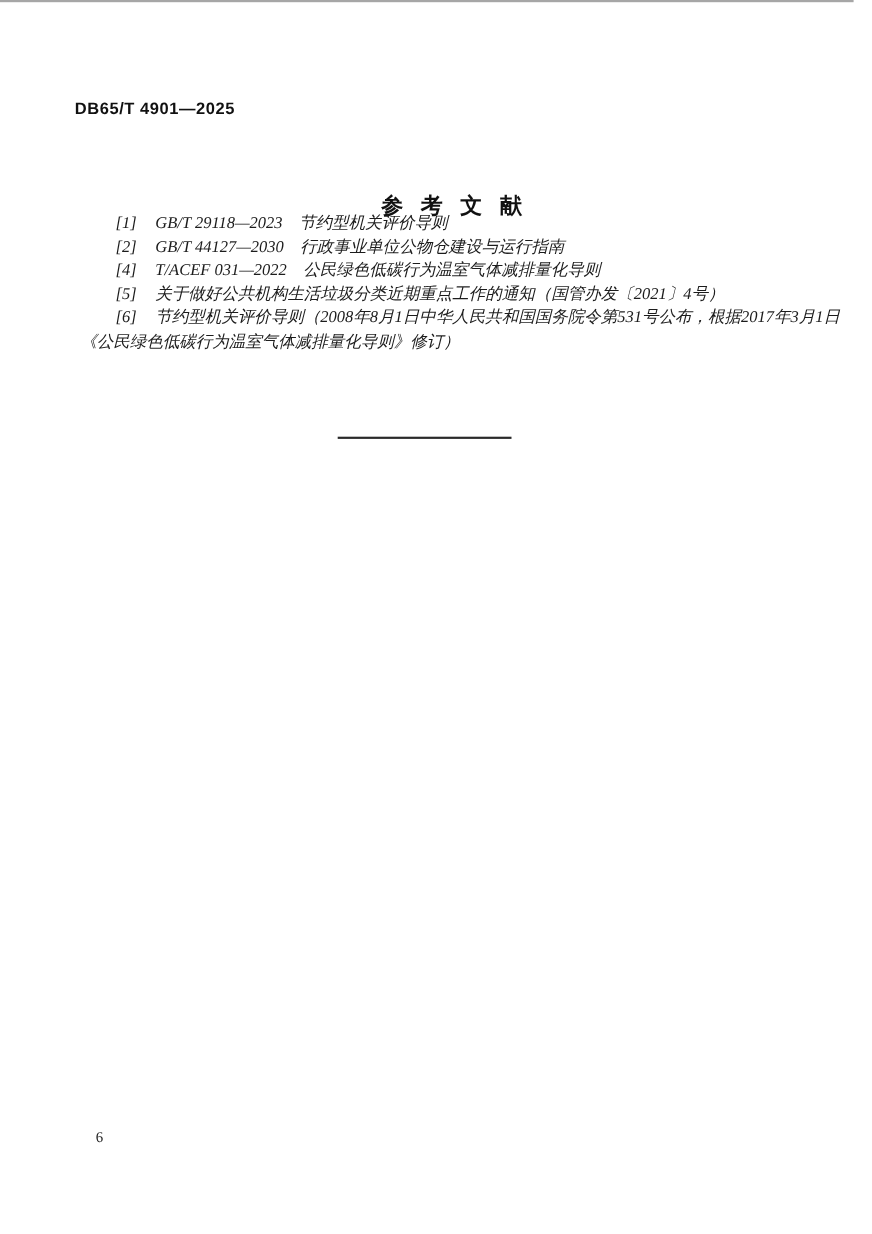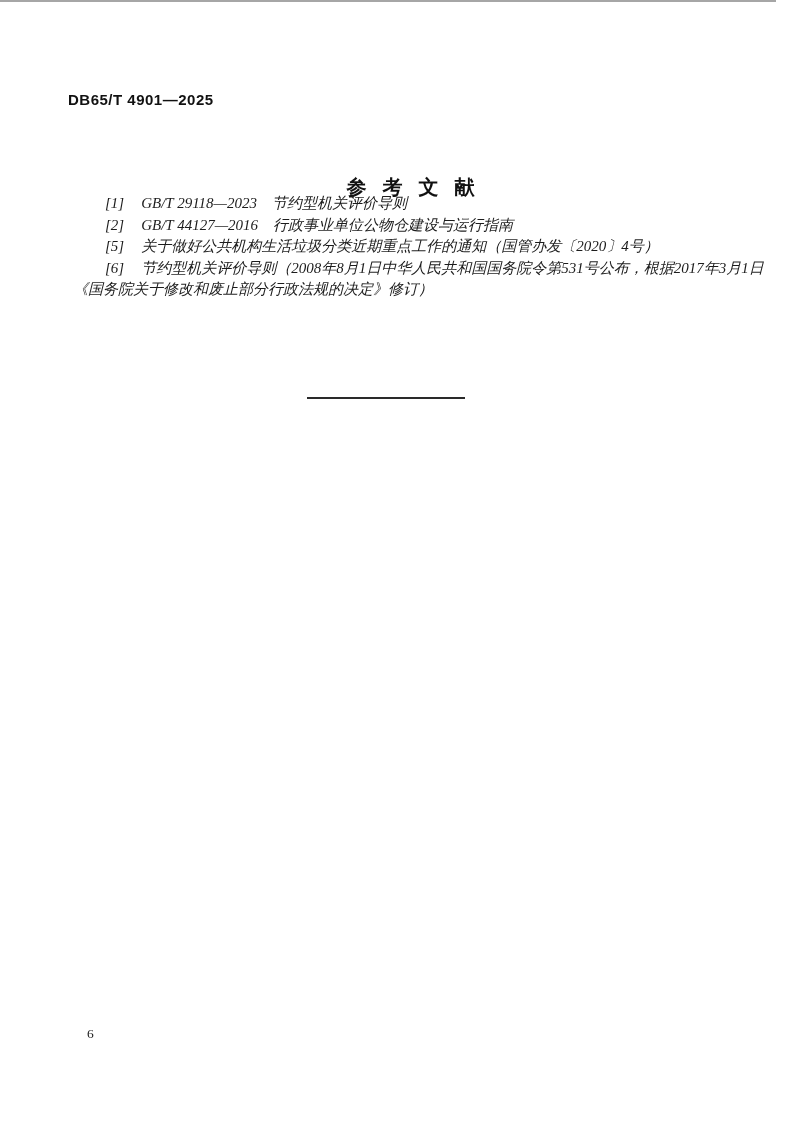--- a/index.html
+++ b/index.html
@@ -93,30 +93,33 @@
 
   <div class="doc-header">DB65/T 4901—2025</div>
 
   <h1 class="section-title">参考文献</h1>
 
   <div class="refs">
     <div class="ref-line">
       <span class="marker">[1]</span><span class="text">GB/T 29118—2023　节约型机关评价导则</span>
     </div>
     <div class="ref-line">
-      <span class="marker">[2]</span><span class="text">GB/T 44127—2016　行政事业单位公物仓建设与运行指南</span>
+      <span class="marker">[2]</span><span class="text">GB/T 44127—2030　行政事业单位公物仓建设与运行指南</span>
     </div>
     <div class="ref-line">
-      <span class="marker">[5]</span><span class="text">关于做好公共机构生活垃圾分类近期重点工作的通知（国管办发〔2020〕4号）</span>
+      <span class="marker">[4]</span><span class="text">T/ACEF 031—2022　公民绿色低碳行为温室气体减排量化导则</span>
+    </div>
+    <div class="ref-line">
+      <span class="marker">[5]</span><span class="text">关于做好公共机构生活垃圾分类近期重点工作的通知（国管办发〔2021〕4号）</span>
     </div>
     <div class="ref-line">
       <span class="marker">[6]</span><span class="text">节约型机关评价导则（2008年8月1日中华人民共和国国务院令第531号公布，根据2017年3月1日</span>
     </div>
     <div class="ref-line cont">
-      <span class="text">《国务院关于修改和废止部分行政法规的决定》修订）</span>
+      <span class="text">《公民绿色低碳行为温室气体减排量化导则》修订）</span>
     </div>
   </div>
 
   <div class="footnote-rule"></div>
 
   <div class="page-number">6</div>
 
 </div>
 
 </body></html>

